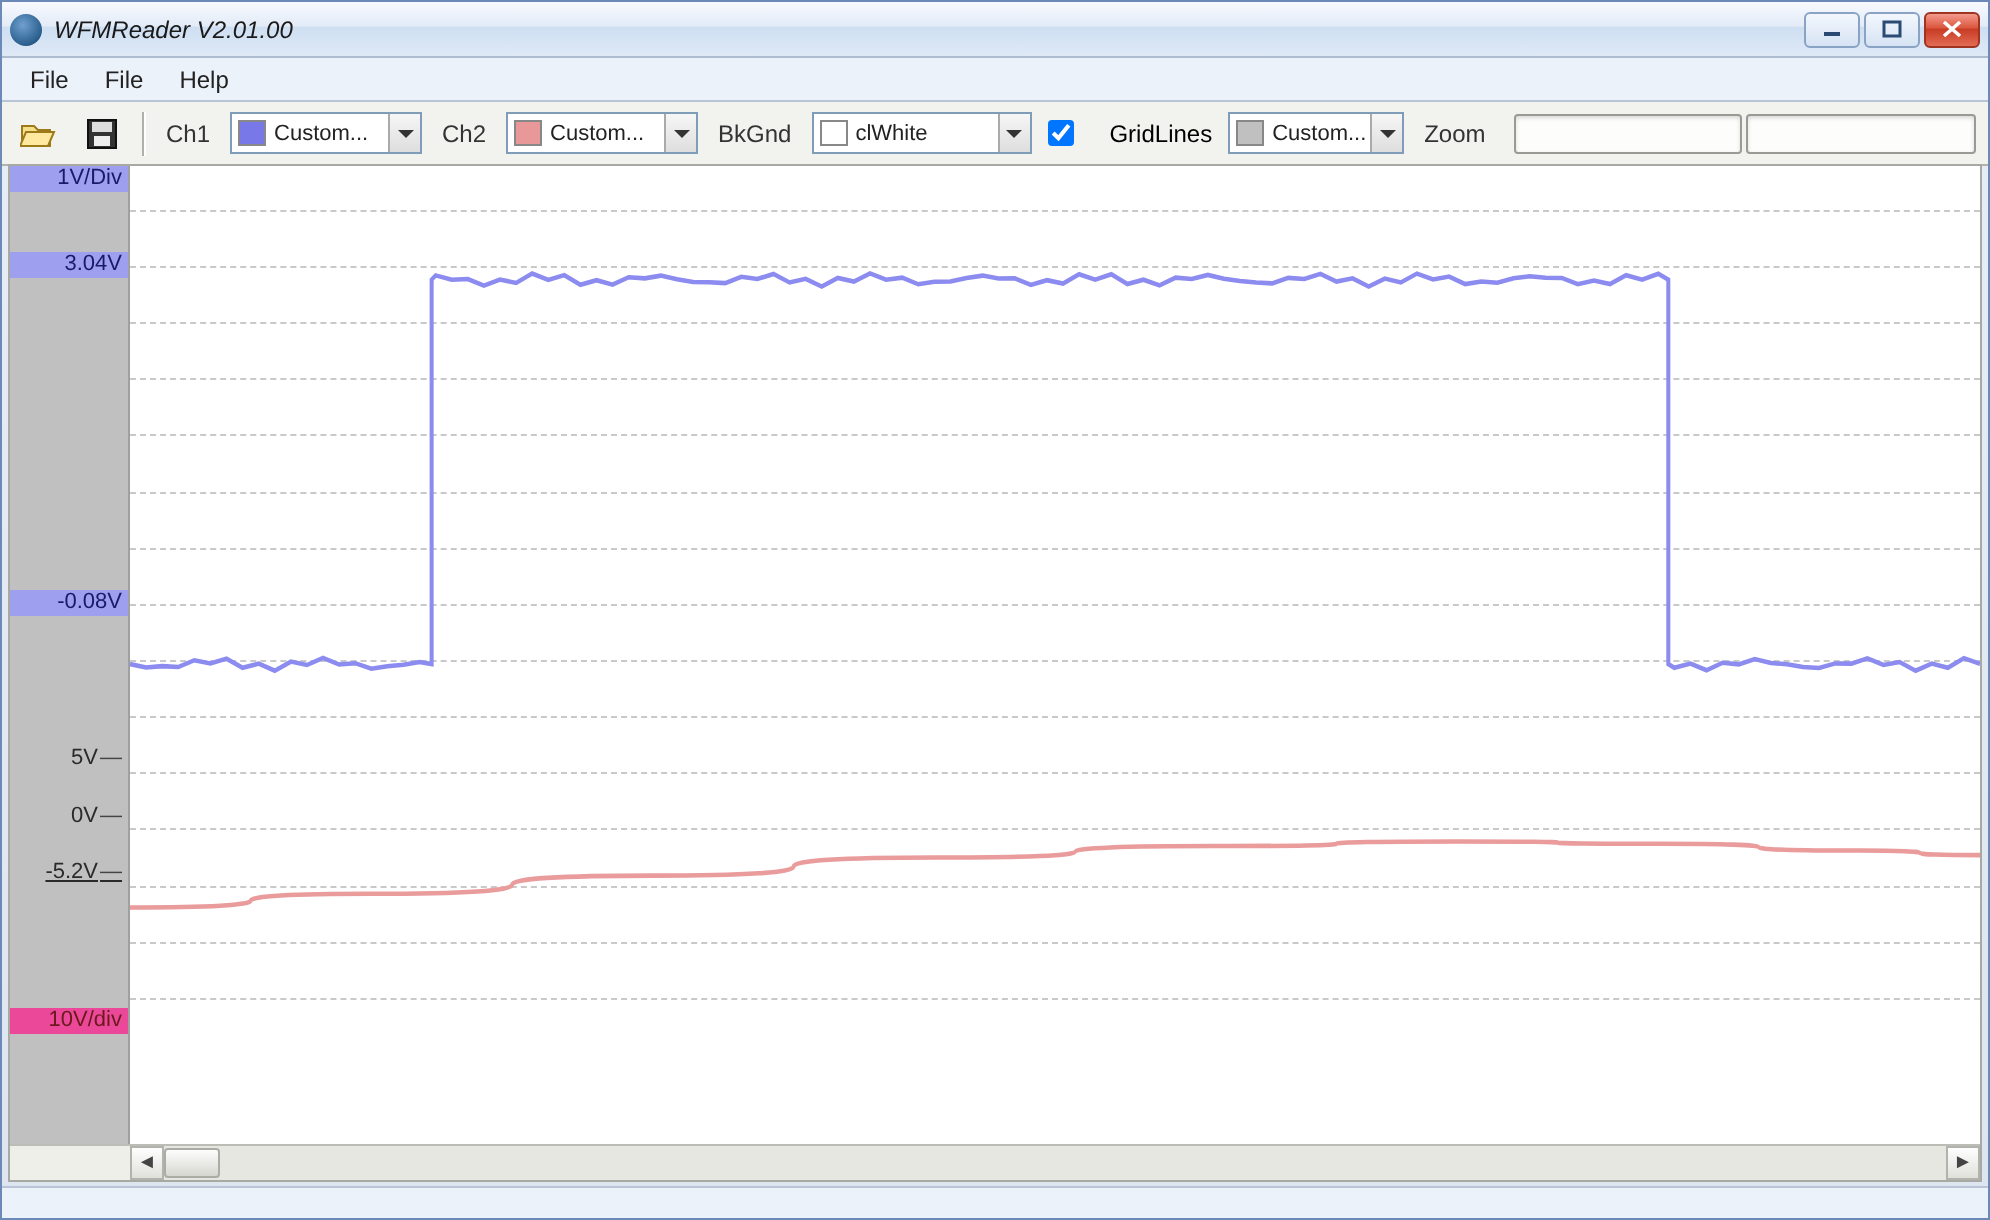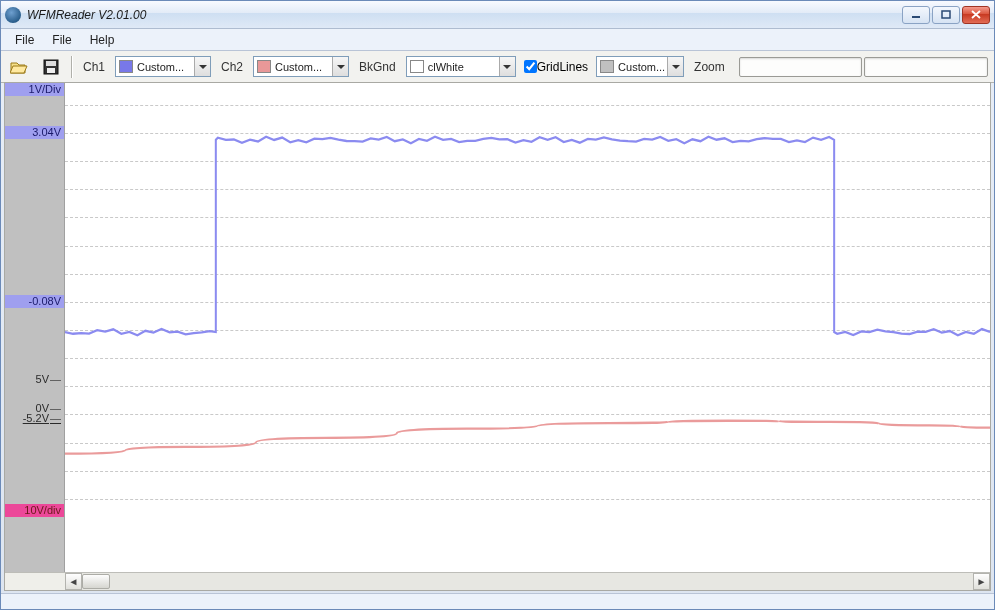--- a/index.html
+++ b/index.html
@@ -96,21 +96,21 @@
   .combo .swatch { width: 14px; height: 13px; border: 1px solid #888; margin-right: 4px; }
   .combo .lbl { flex: 1; font-size: 11px; color: #222; white-space: nowrap; overflow: hidden; }
   .combo .arrow {
     width: 16px; height: 100%;
     border-left: 1px solid #aaa;
     background: linear-gradient(to bottom, #f6f6f6, #dedede);
     display: flex; align-items: center; justify-content: center;
   }
   .combo .arrow:after { content: ""; border: 4px solid transparent; border-top-color: #333; transform: translateY(2px); }
 
-  .chk { display: flex; align-items: center; gap: 0; }
+  .chk { display: flex; align-items: center; gap: 18px; }
   .chk input { width: 13px; height: 13px; }
 
   .zoom-slider {
     flex: 1;
     height: 20px;
     display: flex;
     gap: 2px;
     margin-left: 4px;
   }
   .zoom-slider div {
@@ -305,21 +305,21 @@
 
 
   <div class="content">
     <div class="plot-wrap">
       <div class="gutter" id="gutter">
           <div class="badge ch1" style="top: 0px;">1V/Div</div>
           <div class="badge ch1" style="top: 43px;">3.04V</div>
           <div class="badge ch1" style="top: 212px;">-0.08V</div>
           <div class="lab" style="top: 290px;">5V</div>
           <div class="lab" style="top: 319px;">0V</div>
-          <div class="lab" style="top: 329px; text-decoration: underline;">-5.2V</div>
+          <div class="lab" style="top: 347px; text-decoration: underline;">-5.2V</div>
           <div class="badge ch2" style="top: 421px;">10V/div</div>
         </div>
       <div class="plot" id="plot">
           <div class="gridline" style="top: 22px;"></div>
           <div class="gridline" style="top: 50px;"></div>
           <div class="gridline" style="top: 78px;"></div>
           <div class="gridline" style="top: 106px;"></div>
           <div class="gridline" style="top: 134px;"></div>
           <div class="gridline" style="top: 163px;"></div>
           <div class="gridline" style="top: 191px;"></div>

